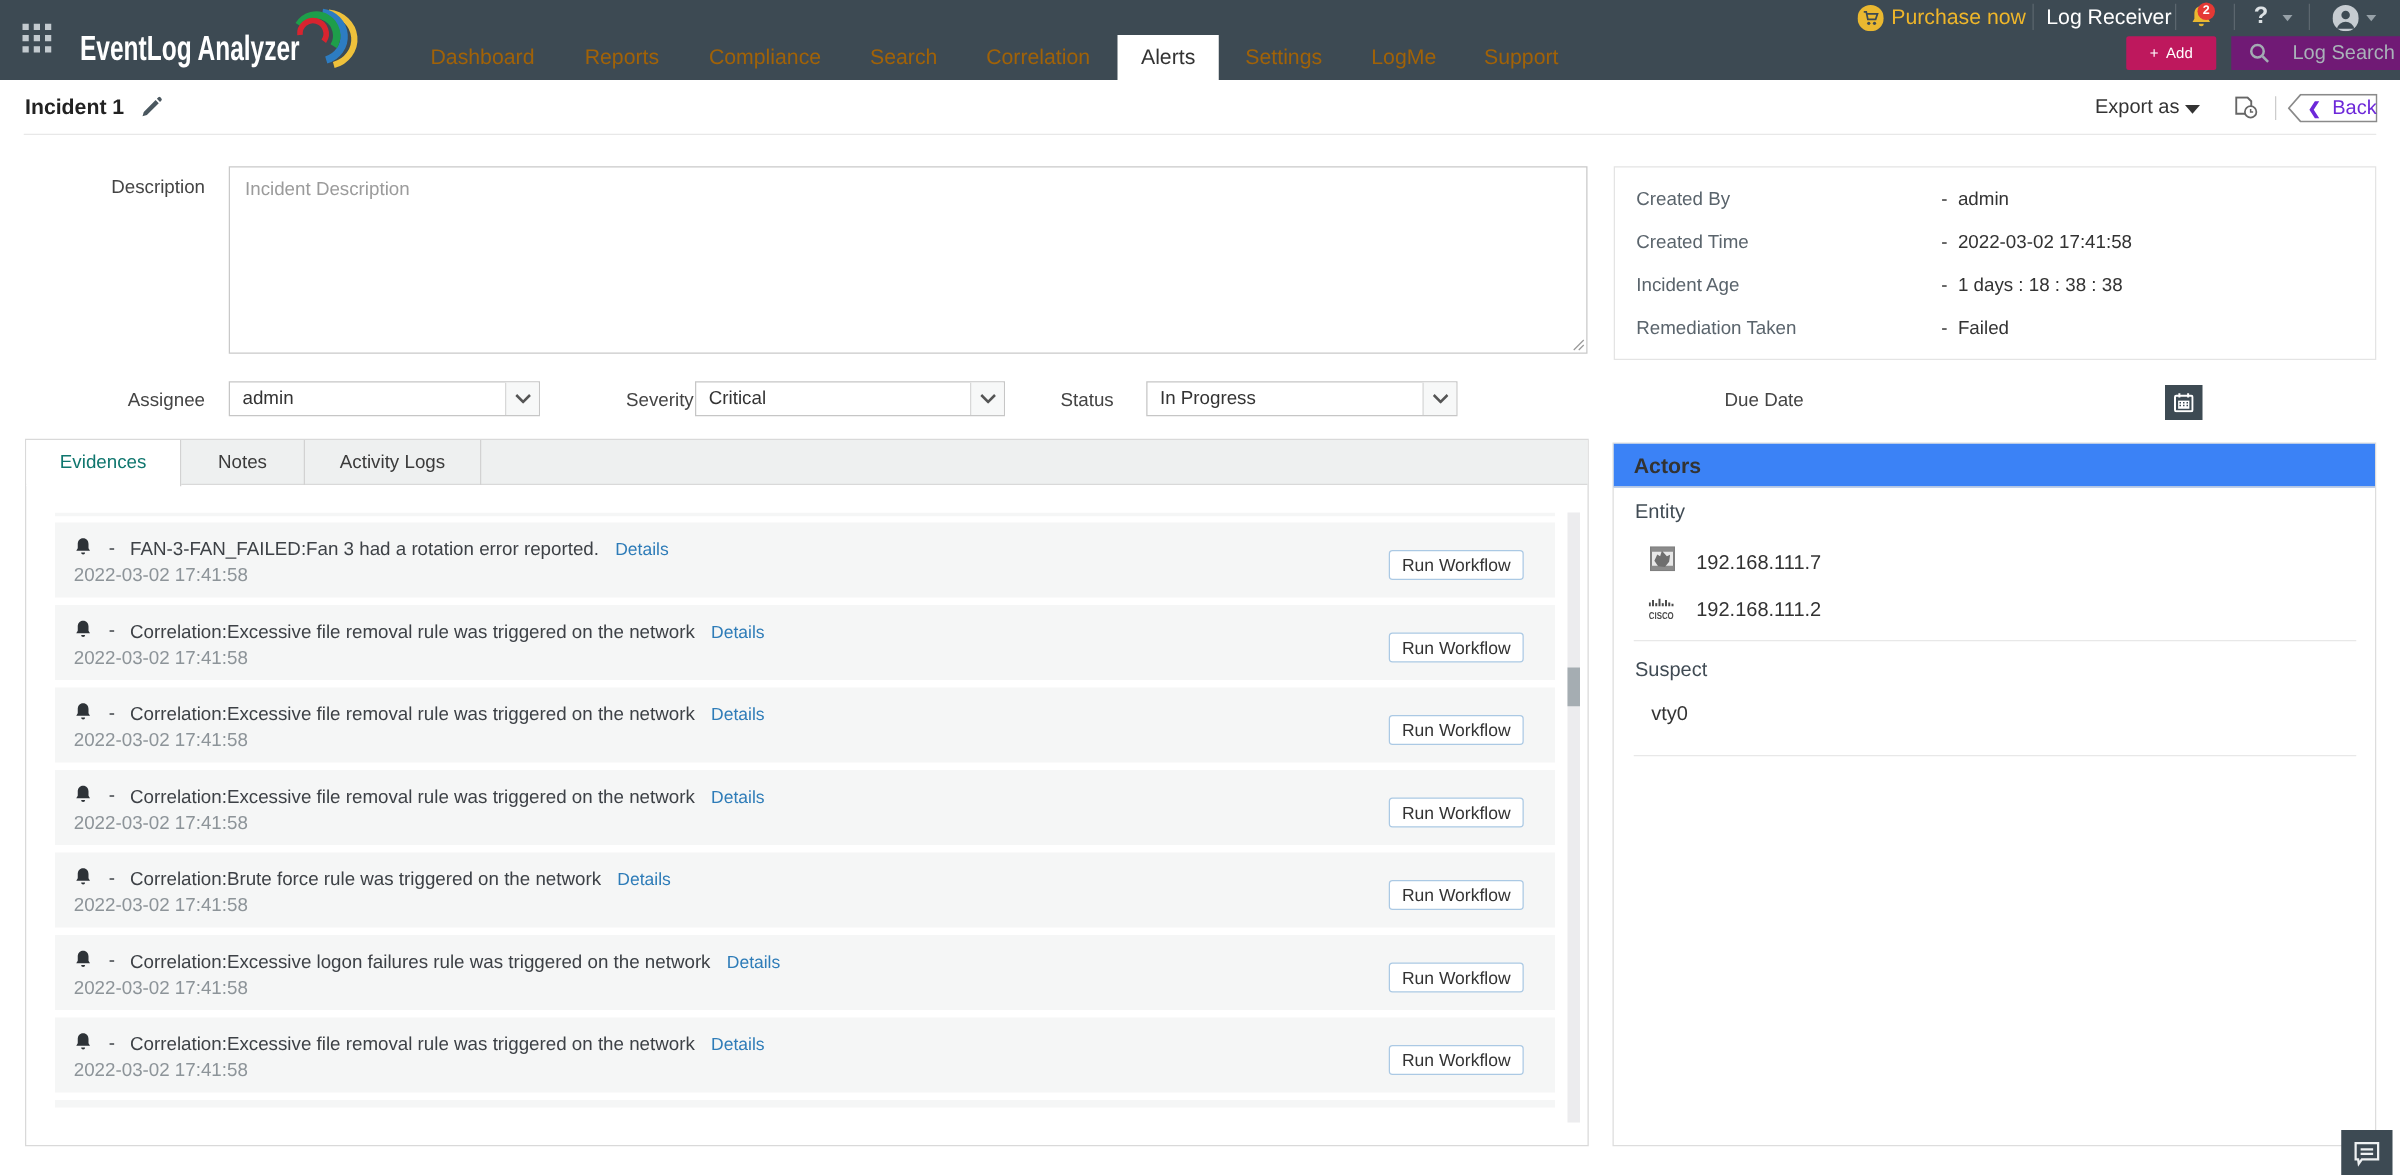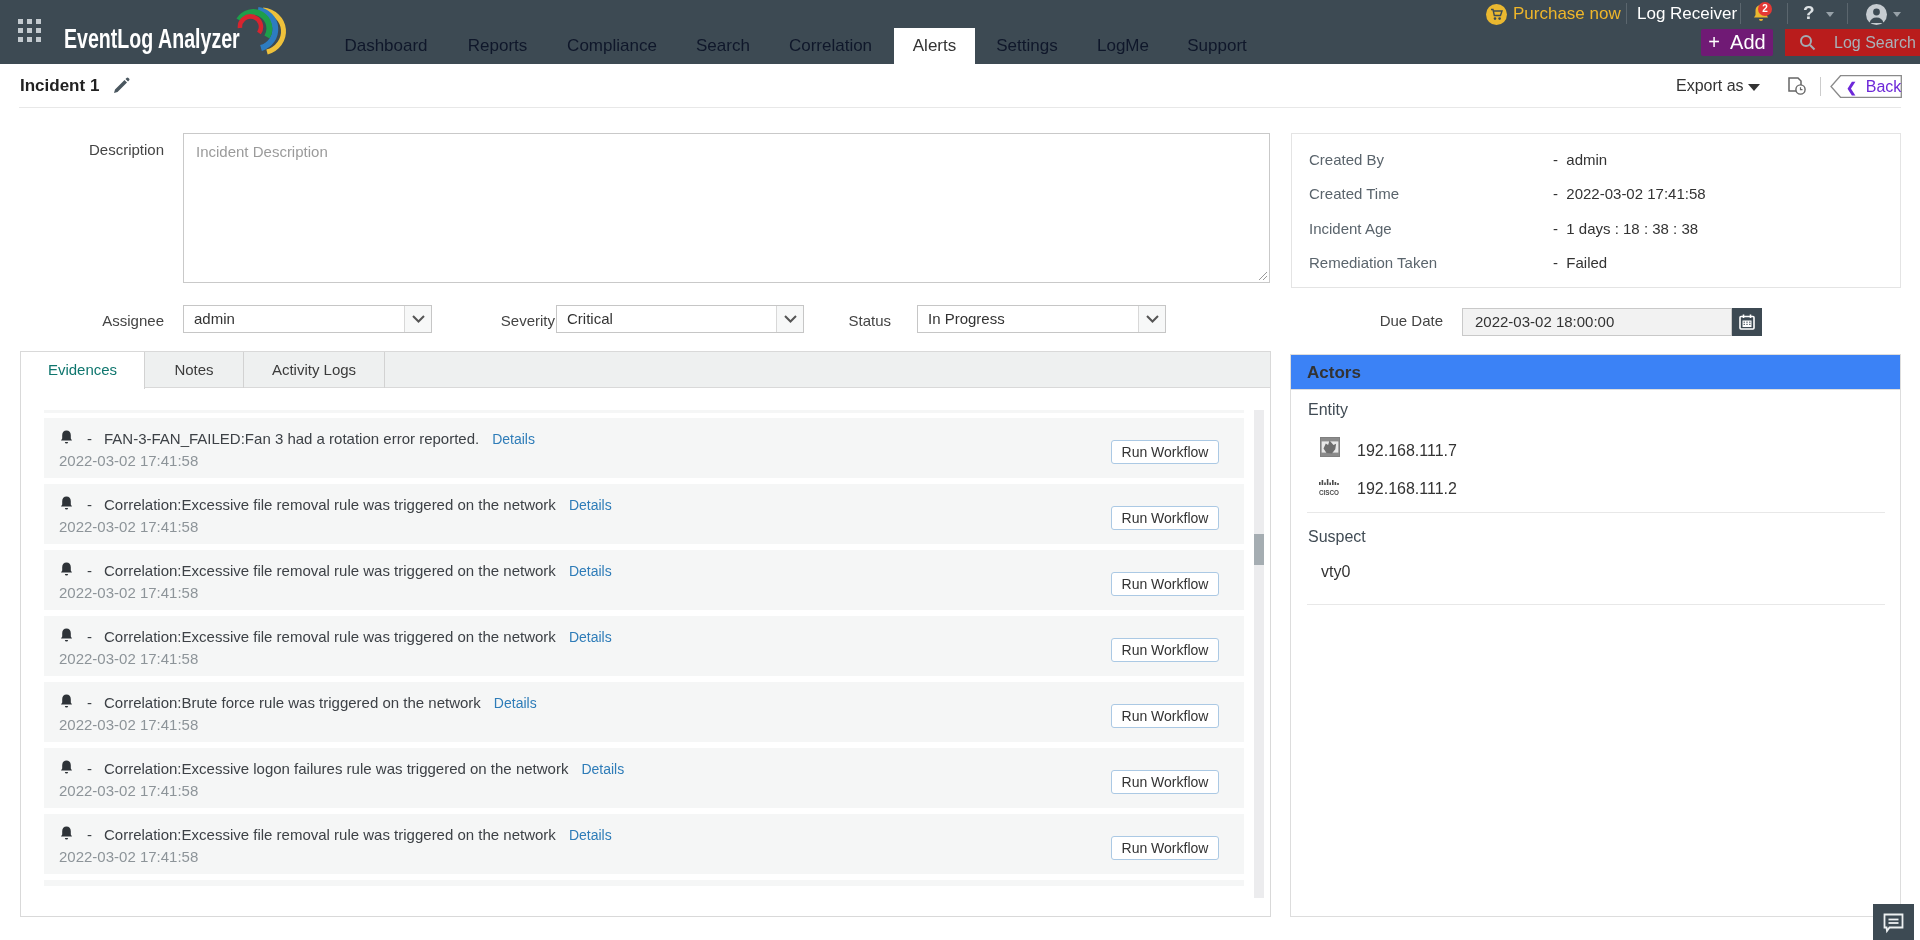--- a/index.html
+++ b/index.html
@@ -7,30 +7,30 @@
   font-family:"Liberation Sans", sans-serif; }
 .abs { position:absolute; }
 #page { position:relative; width:1920px; height:940px; }
 
 
 #hdr { left:0; top:0; width:1920px; height:64px; background:#3d4a53; }
 .grid-ic { left:18px; top:19px; width:25px; height:25px; }
 .grid-ic i { position:absolute; width:5px; height:5px; background:#c3cacf; }
 #logo { left:64px; top:23px; font-size:28px; color:#fff; font-weight:bold;
   transform:scaleX(.70); transform-origin:left top; white-space:nowrap; letter-spacing:0; }
-.nav { top:28px; height:36px; line-height:36px; font-size:17px; color:#0f172a; text-align:center; }
+.nav { top:28px; height:36px; line-height:36px; font-size:17px; color:#a16207; text-align:center; }
 #tab-alerts { left:894px; top:28px; width:81px; height:36px; background:#fff; }
 #tab-alerts span { display:block; text-align:center; line-height:36px; font-size:17px; color:#333; }
 .tsep { top:3px; width:1px; height:21px; background:#5b666e; }
 .tr-txt { top:0; height:28px; line-height:28px; font-size:17px; }
 .caret { width:0; height:0; border-left:4px solid transparent; border-right:4px solid transparent;
   border-top:5px solid #97a1a8; top:12px; }
-#addbtn { left:1701px; top:29px; width:72px; height:27px; background:#701a75; border-radius:2px;
-  color:#fff; font-size:20px; text-align:center; line-height:27px; }
-#logsearch { left:1785px; top:29px; width:135px; height:27px; background:#b91c1c;text-decoration:underline; }
+#addbtn { left:1701px; top:29px; width:72px; height:27px; background:#be185d; border-radius:2px;
+  color:#fff; font-size:12px; text-align:center; line-height:27px; }
+#logsearch { left:1785px; top:29px; width:135px; height:27px; background:#701a75;text-decoration:underline; }
 #logsearch span { position:absolute; left:49px; top:0; line-height:27px; font-size:16px; color:#a9b2b9; }
 
 
 #sub-line { left:19px; top:107px; width:1882px; height:1px; background:#e8e8e8; }
 #ttl { left:20px; top:64px; height:43px; line-height:43px; font-size:17px; font-weight:bold; color:#222; }
 #exportas { left:1676px; top:64px; height:43px; line-height:43px; font-size:16px; color:#333; }
 #vsep1 { left:1820px; top:77px; width:1px; height:19px; background:#ccc; }
 
 
 .lbl { font-size:15px; color:#444; }
@@ -293,23 +293,20 @@
     <div class="inf-l" style="top:16px;">Created By</div>
       <div class="inf-v" style="top:16px;">-&nbsp; admin</div>
     <div class="inf-l" style="top:50px;">Created Time</div>
       <div class="inf-v" style="top:50px;">-&nbsp; 2022-03-02 17:41:58</div>
     <div class="inf-l" style="top:85px;">Incident Age</div>
       <div class="inf-v" style="top:85px;">-&nbsp; 1 days : 18 : 38 : 38</div>
     <div class="inf-l" style="top:119px;">Remediation Taken</div>
       <div class="inf-v" style="top:119px;">-&nbsp; Failed</div>
   </div>
   <div id="duedate-lbl" class="abs lbl">Due Date</div>
-  <div id="ddinput" class="abs">
-      <span>2022-03-02 18:00:00</span>
-    </div>
   <div id="ddcal" class="abs">
     <svg style="position:absolute;left:7px;top:6px" width="16" height="16" viewBox="0 0 16 16">
       <rect x="1" y="2.5" width="14" height="12.5" rx="1" fill="none" stroke="#fff" stroke-width="1.6"></rect>
       <line x1="4.5" y1="0.5" x2="4.5" y2="4" stroke="#fff" stroke-width="1.6"></line>
       <line x1="11.5" y1="0.5" x2="11.5" y2="4" stroke="#fff" stroke-width="1.6"></line>
       <rect x="3.5" y="6.5" width="9" height="6.5" fill="#fff"></rect>
       <g fill="#3d4a53">
         <rect x="4.6" y="7.6" width="1.2" height="1.2"></rect>
           <rect x="7.4" y="7.6" width="1.2" height="1.2"></rect>
           <rect x="10.2" y="7.6" width="1.2" height="1.2"></rect>

